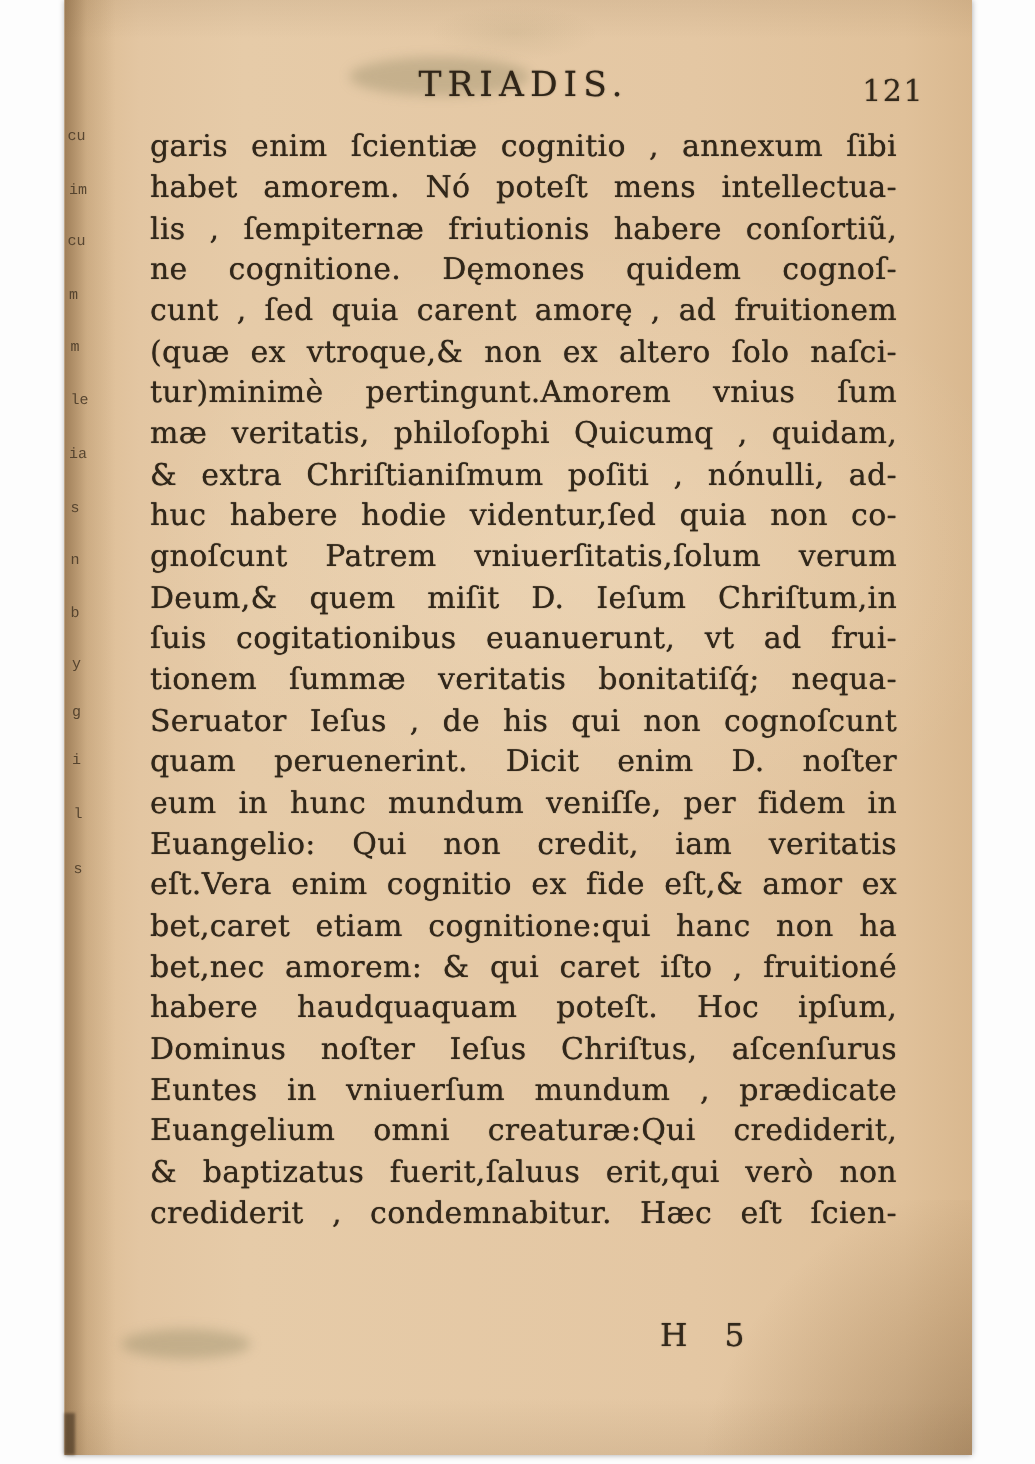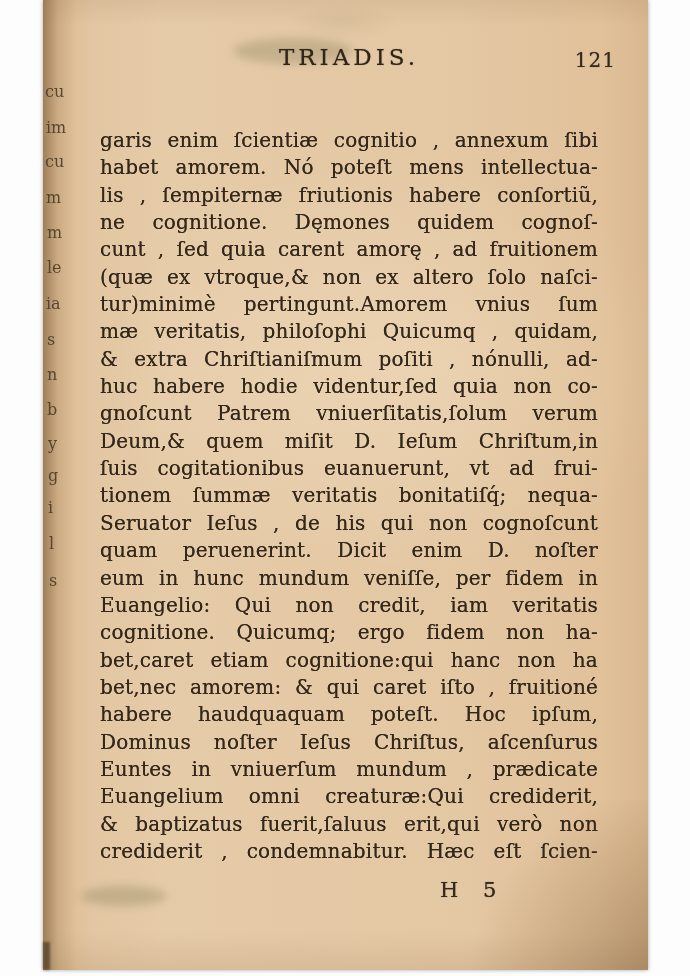--- a/index.html
+++ b/index.html
@@ -56,39 +56,38 @@
     position:absolute;right:-18px;top:4px;
     font-size:20px;color:#33291b;letter-spacing:1px;
     text-shadow:0 0 1px rgba(47,37,24,.55);
   }
   
   .body-block{
     position:absolute;left:57px;top:84px;width:498px;
     color:#31271a;
     font-size:20px;
     text-shadow:0 0 .6px rgba(49,39,26,.85);
-    margin-top:43px;
   }
   .body-block .text-line{
     height:27.35px;line-height:27.35px;
     text-align:justify;text-align-last:justify;
     white-space:nowrap;overflow:visible;
     letter-spacing:.2px;
   }
   
   .signature{
     position:absolute;left:397px;top:878px;
     font-size:21px;color:#32281b;word-spacing:18px;
     text-shadow:0 0 .8px rgba(50,40,27,.8);
   }
   
   .gutter{position:absolute;inset:0;pointer-events:none;}
   .gutter .frag{
-    position:absolute;font-size:16px;color:#453624;
-    filter:blur(.4px);opacity:.85;line-height:12px;
+    position:absolute;font-size:10px;color:#453624;
+    filter:blur(.4px);opacity:.85;line-height:12px;font-family:Liberation Mono, monospace;
   }
   
   .smudge{position:absolute;pointer-events:none;border-radius:50%;}
   .smudge-top{
     left:190px;top:38px;width:120px;height:26px;
     background:rgba(116,112,74,.28);filter:blur(4px);
   }
   .smudge-bottom{
     left:38px;top:886px;width:86px;height:20px;
     background:rgba(118,116,78,.30);filter:blur(4px);
@@ -128,21 +127,21 @@
         <div class="text-line">&amp; extra Chriſtianiſmum poſiti , nónulli, ad-</div>
         <div class="text-line">huc habere hodie videntur,ſed quia non co-</div>
         <div class="text-line">gnoſcunt Patrem vniuerſitatis,ſolum verum</div>
         <div class="text-line">Deum,&amp; quem miſit D. Ieſum  Chriſtum,in</div>
         <div class="text-line">ſuis cogitationibus euanuerunt, vt ad frui-</div>
         <div class="text-line">tionem ſummæ veritatis bonitatiſq́; nequa-</div>
         <div class="text-line">Seruator Ieſus , de his qui non cognoſcunt</div>
         <div class="text-line">quam peruenerint.  Dicit enim D. noſter</div>
         <div class="text-line">eum in hunc mundum veniſſe, per fidem in</div>
         <div class="text-line">Euangelio:  Qui non credit, iam veritatis</div>
-        <div class="text-line">cognitione.  Quicumq; ergo fidem non ha-</div>
+        <div class="text-line">eſt.Vera enim cognitio ex fide eſt,&amp; amor ex</div>
         <div class="text-line">bet,caret etiam cognitione:qui hanc non ha</div>
         <div class="text-line">bet,nec amorem: &amp; qui caret iſto , fruitioné</div>
         <div class="text-line">habere haudquaquam poteſt.  Hoc ipſum,</div>
         <div class="text-line">Dominus noſter Ieſus Chriſtus, aſcenſurus</div>
         <div class="text-line">Euntes in vniuerſum  mundum , prædicate</div>
         <div class="text-line">Euangelium omni creaturæ:Qui crediderit,</div>
         <div class="text-line">&amp; baptizatus fuerit,ſaluus erit,qui verò non</div>
         <div class="text-line">crediderit , condemnabitur.  Hæc eſt ſcien-</div>
       </div>
 

